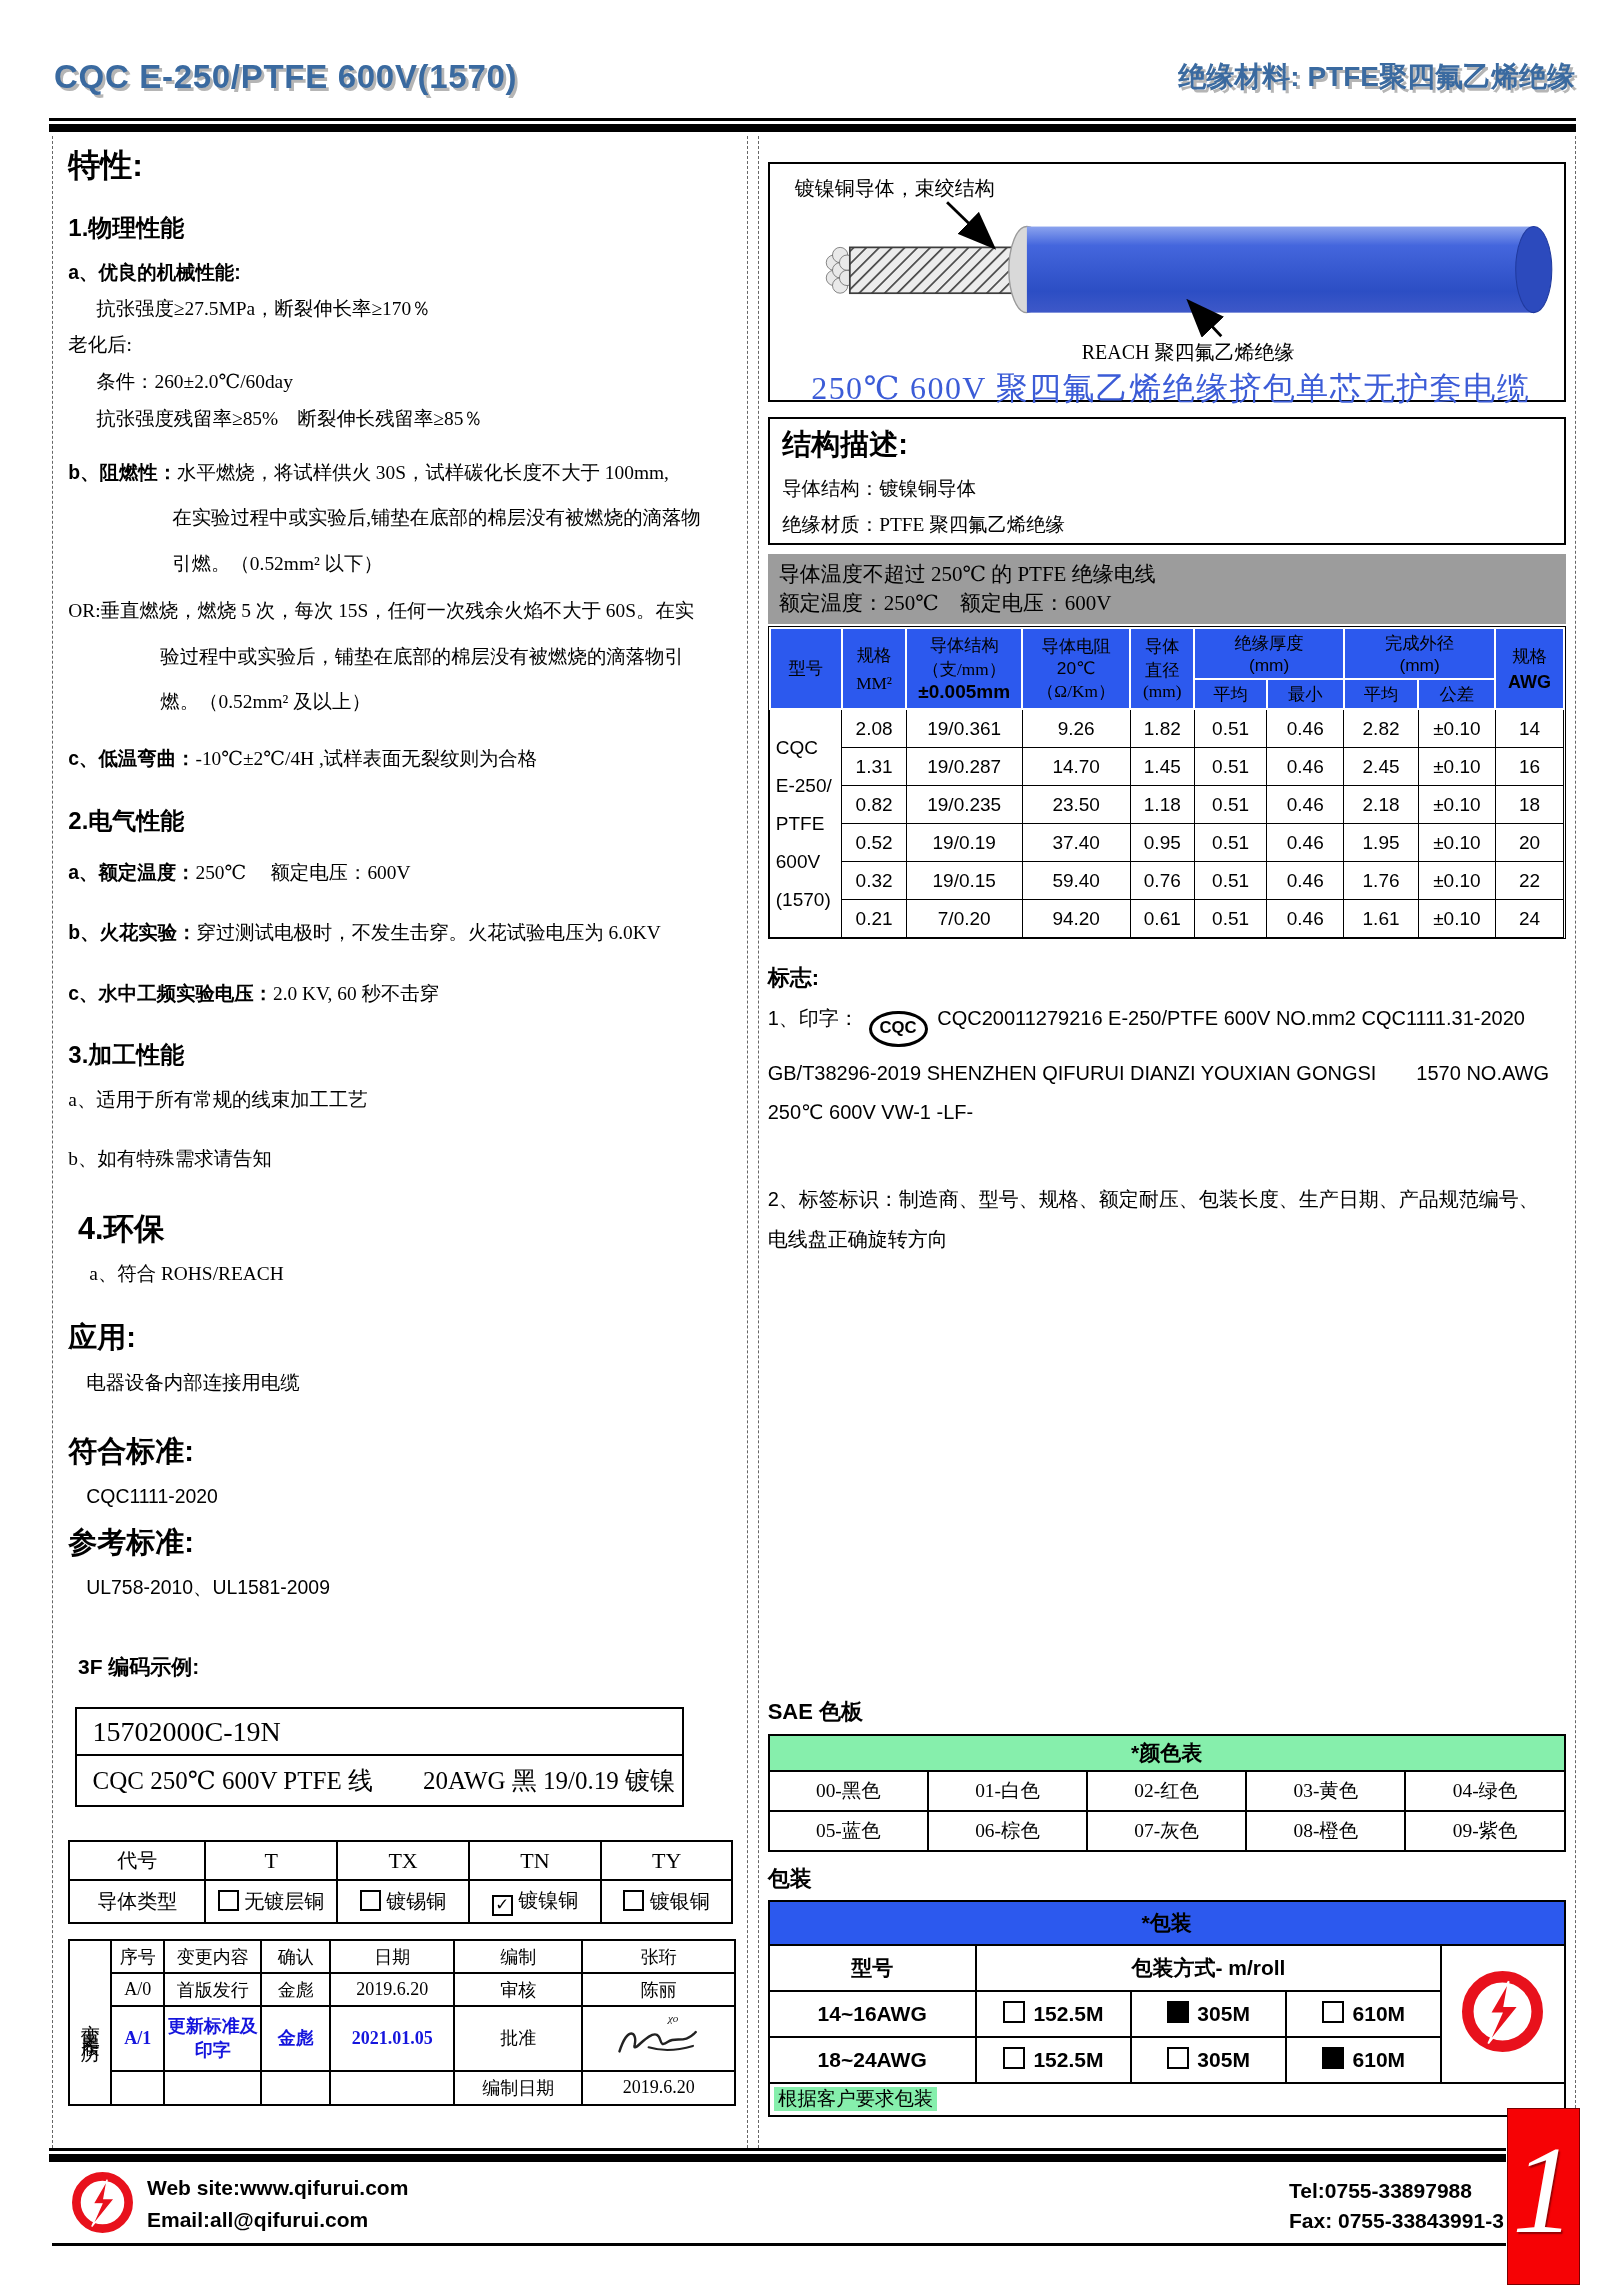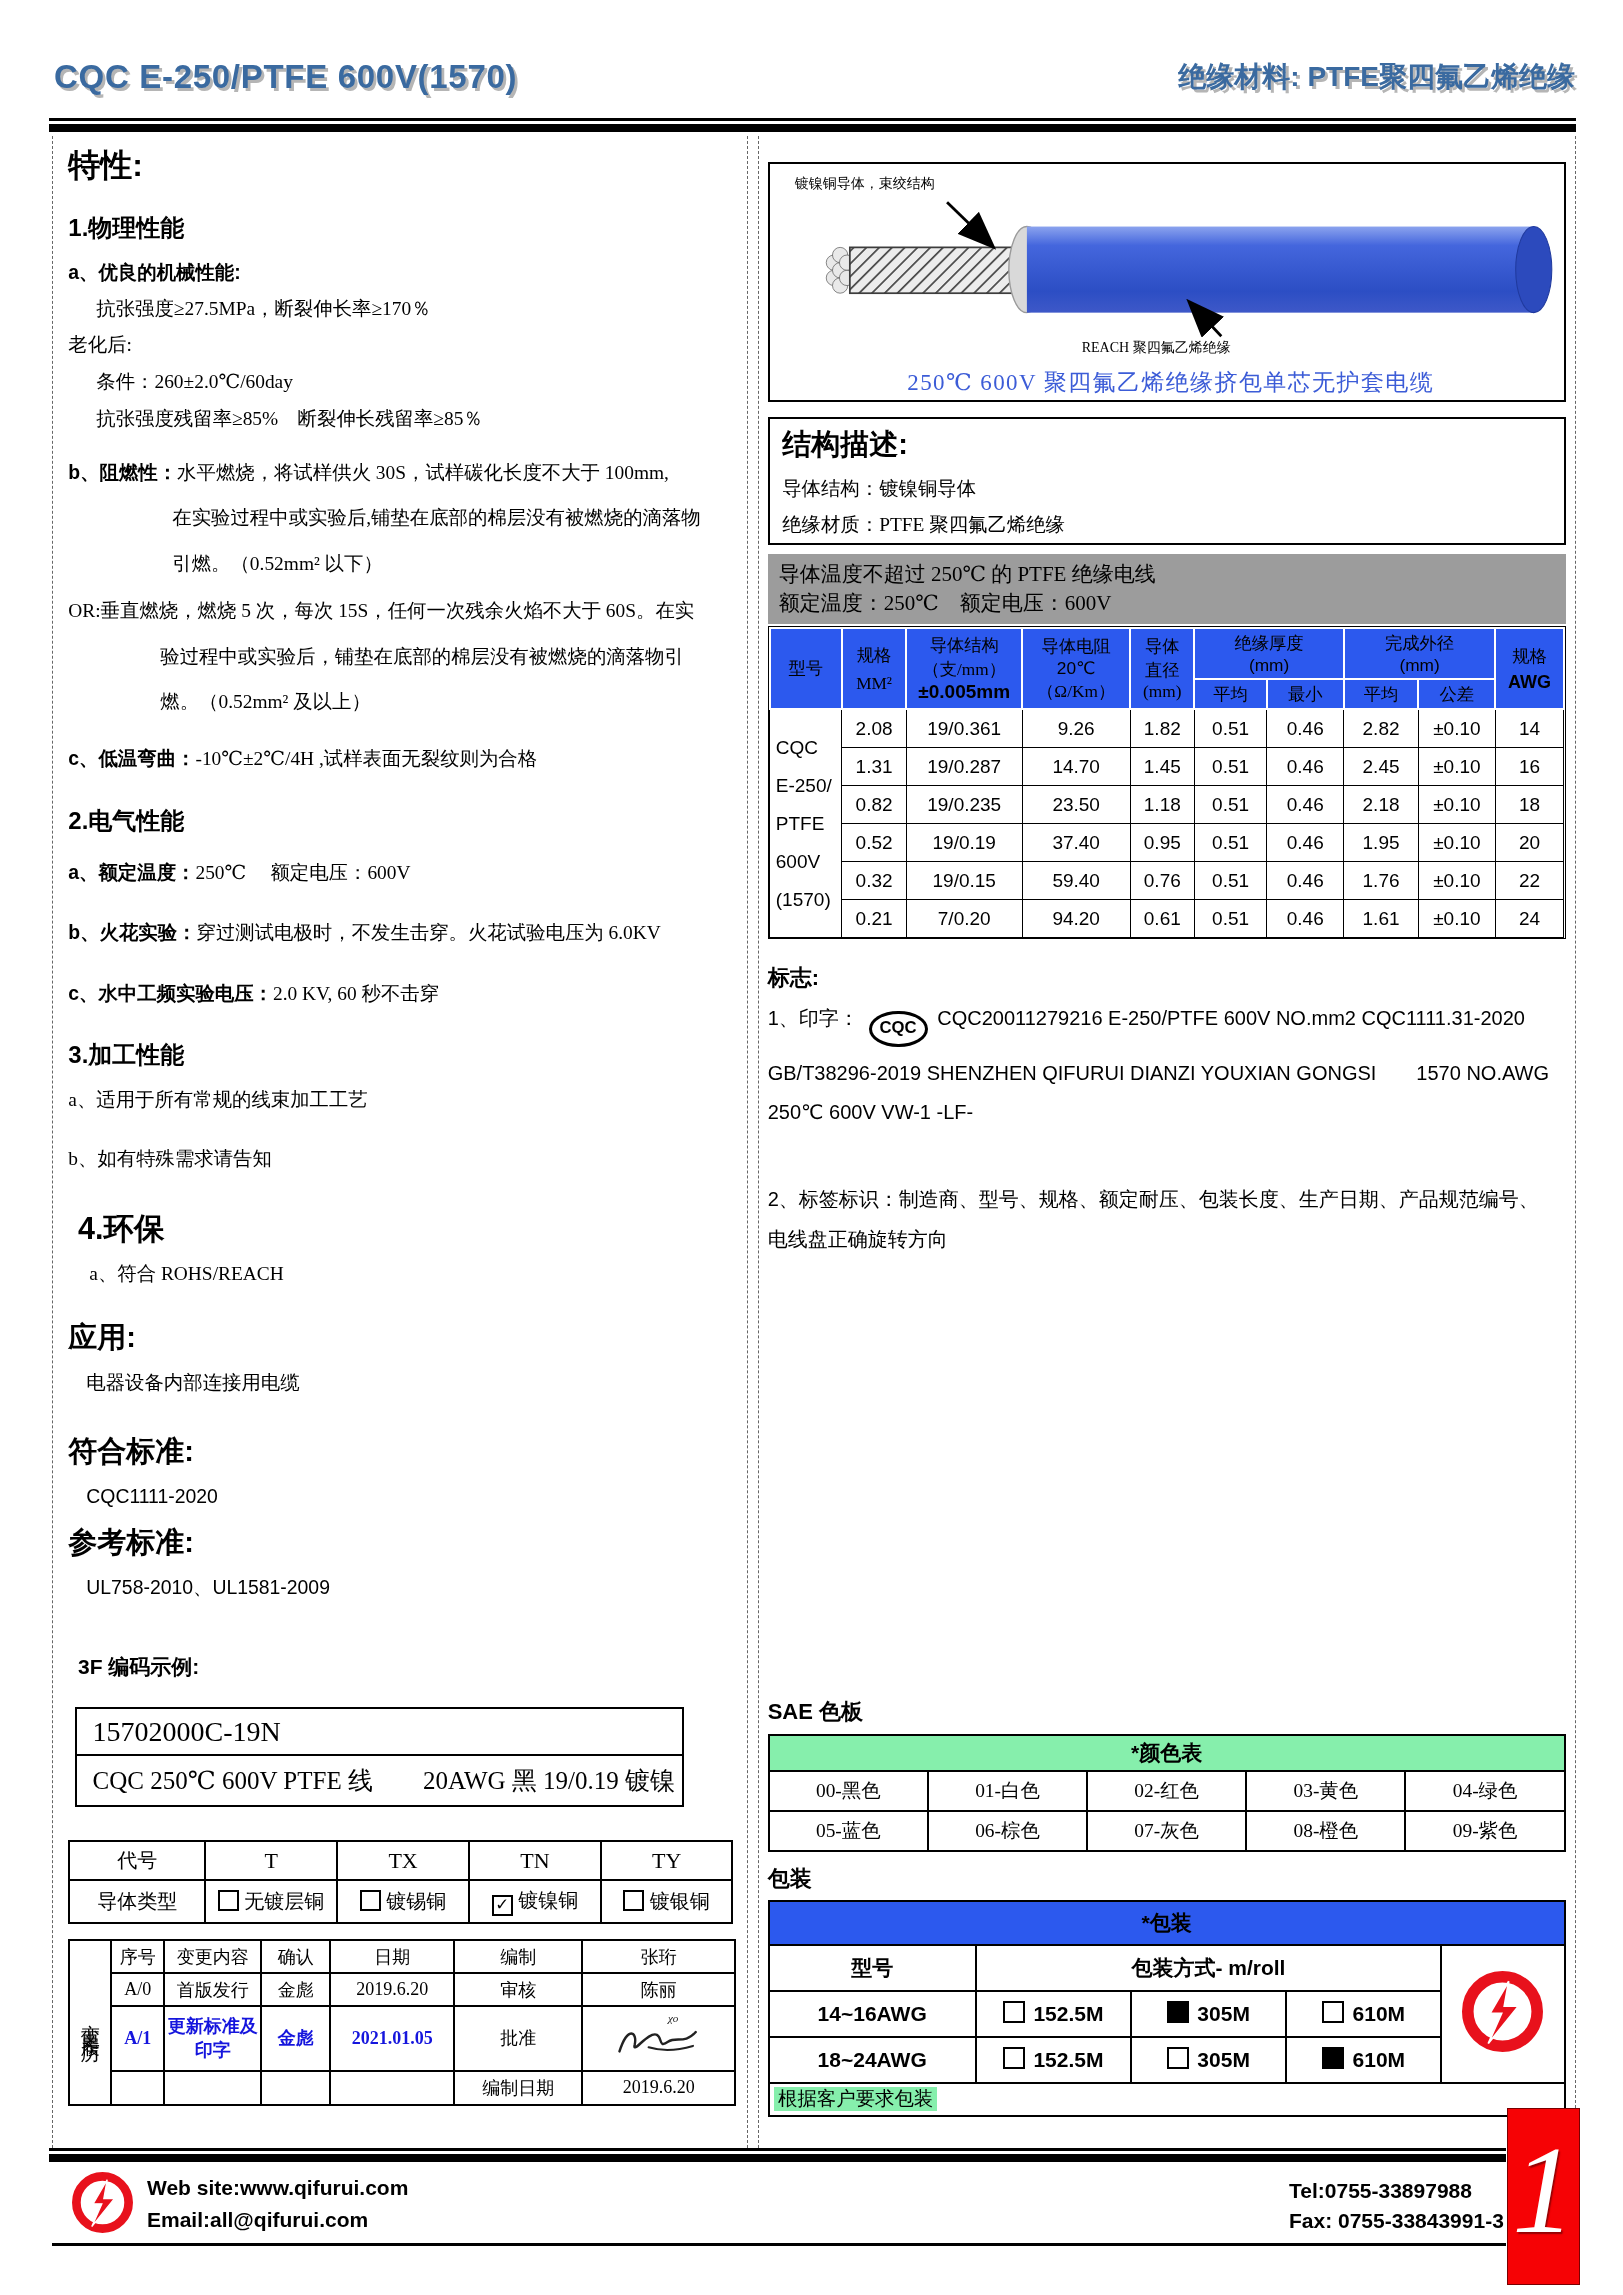--- a/index.html
+++ b/index.html
@@ -57,24 +57,24 @@
   .rev .vcell{width:42px;}
   .vlabel{writing-mode:vertical-lr;text-orientation:upright;font-size:19.4px;letter-spacing:7px;margin:0 auto;}
   .rev .r-h td{height:28px;}
   .rev .r-a0 td{height:28px;}
   .rev .r-a1 td{height:60px;}
   .rev .r-last td{height:29px;}
   .blue-txt{color:#1515dd;font-weight:bold;font-family:"Liberation Sans","DejaVu Sans",sans-serif;}
 
   
   .cable-box{margin-top:26px;border:2.1px solid #000;height:236px;position:relative;}
-  .cable-lbl{position:absolute;font-size:14px;font-family:"Liberation Serif","DejaVu Serif",serif;}
+  .cable-lbl{position:absolute;font-size:20px;font-family:"Liberation Serif","DejaVu Serif",serif;}
   .cable-lbl.top{left:25px;top:11px;}
   .cable-lbl.bot{left:312px;top:175px;}
-  .cable-title{position:absolute;left:8px;right:0;top:203px;text-align:center;font-size:23px;color:#3c5cd7;letter-spacing:1.4px;
+  .cable-title{position:absolute;left:8px;right:0;top:203px;text-align:center;font-size:32px;color:#3c5cd7;letter-spacing:1.4px;
                font-family:"Liberation Serif","DejaVu Serif",serif;}
   .cable-svg{position:absolute;left:0;top:0;}
 
   .struct-box{margin-top:15.3px;border:2.1px solid #000;height:115px;padding:4.2px 12.5px;box-sizing:content-box;}
   .struct-h{font-size:29px;font-weight:bold;margin-top:1.4px;}
   .struct-line{font-size:19.4px;margin-top:9.7px;font-family:"Liberation Serif","DejaVu Serif",serif;}
 
   .gray-band{margin-top:9.7px;background:#9c9c9c;padding:5.6px 11px;}
   .gray-band div{font-size:21px;line-height:1.4;font-family:"Liberation Serif","DejaVu Serif",serif;}
 

